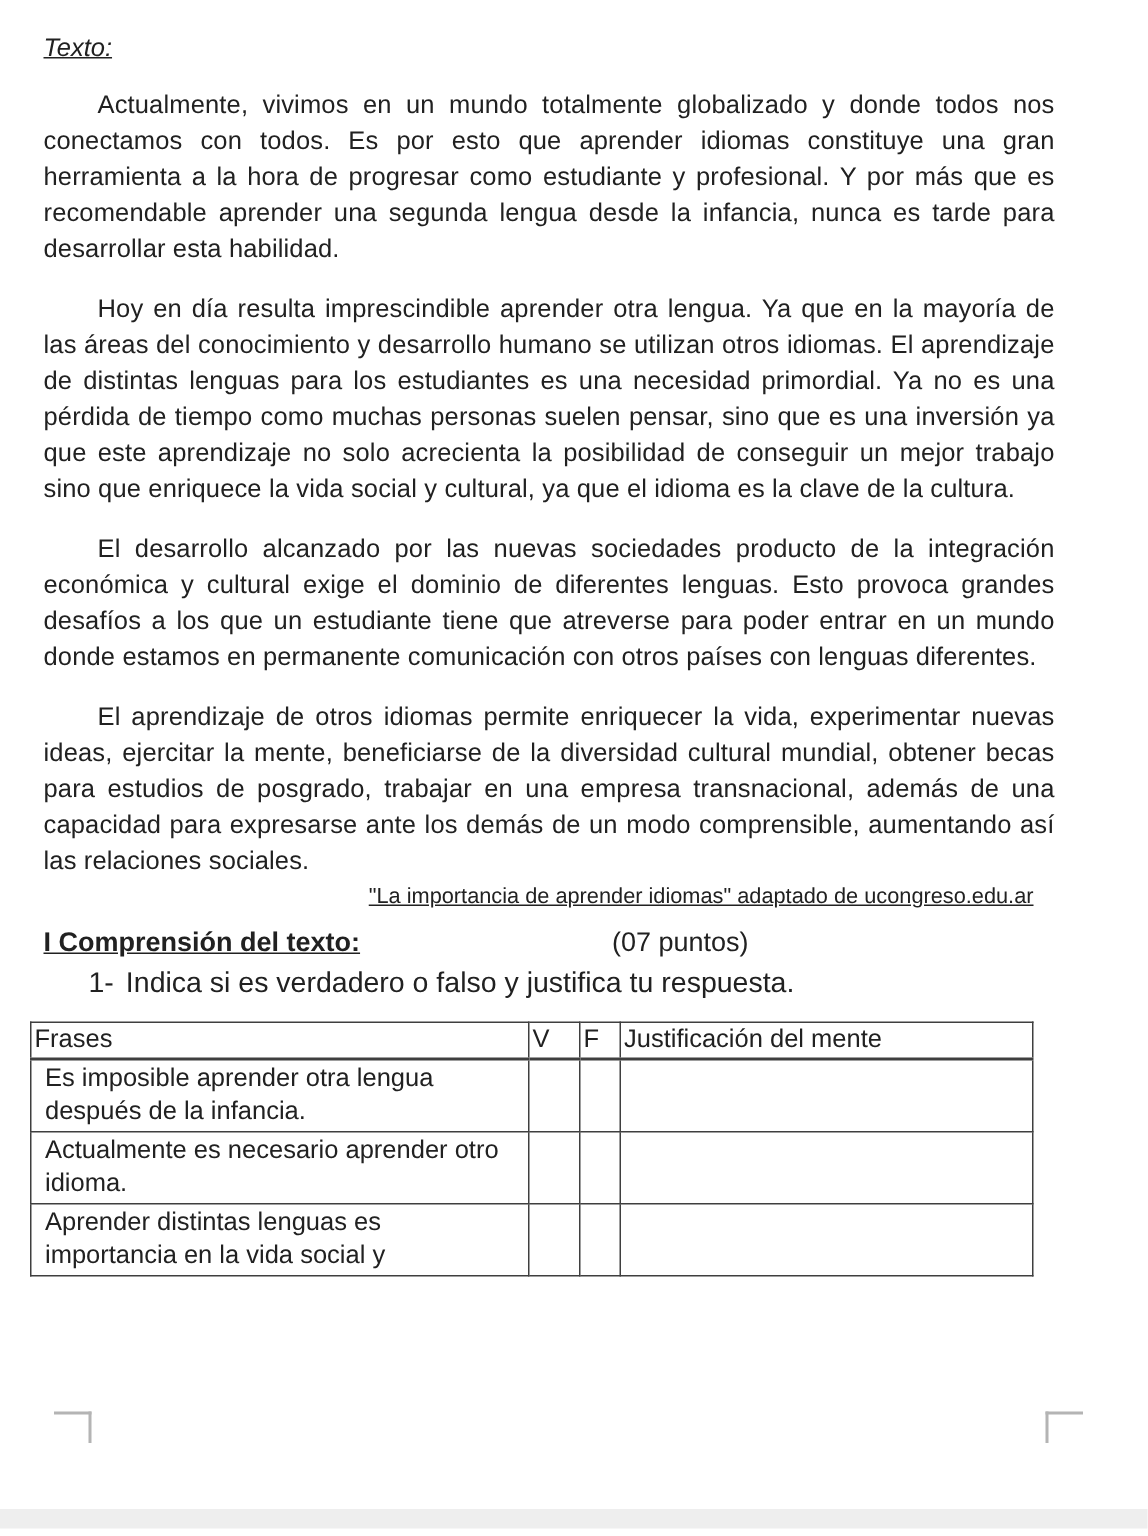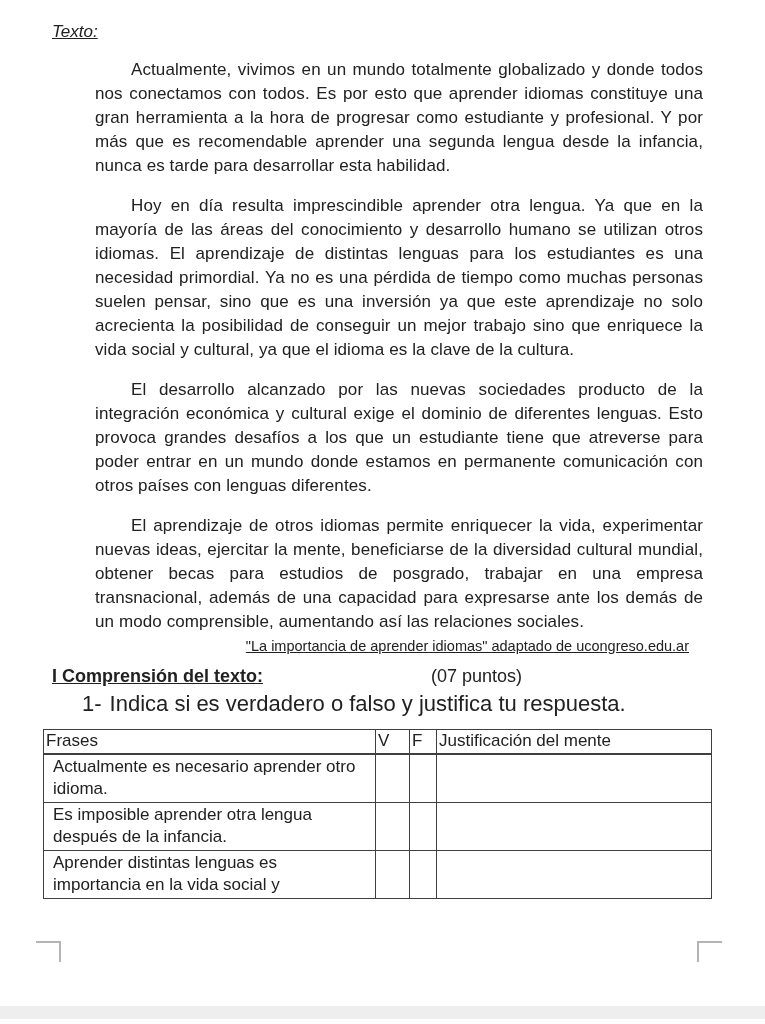--- a/index.html
+++ b/index.html
@@ -8,38 +8,37 @@
     position: relative;
     background: #ffffff;
     color: #212121;
     font-family: "Liberation Sans", "DejaVu Sans", sans-serif;
     overflow: hidden;
   }
   .page {
     position: relative;
     width: 765px;
     height: 1024px;
-    padding: 20px 62px 0 52px;
+    padding: 20px 62px 0 29px;
   }
   .texto-heading {
     font-style: italic;
     text-decoration: underline;
     font-size: 17px;
     line-height: 24px;
     margin-bottom: 14px;
     font-weight: 400;
   }
   .para {
     font-size: 17px;
     line-height: 24px;
     text-align: justify;
     text-indent: 36px;
     margin-bottom: 16px;
     letter-spacing: 0.1px;
-    margin-left: 43px;
   }
   .attribution {
     font-size: 14.5px;
     line-height: 18px;
     text-decoration: underline;
     text-align: right;
     padding-right: 14px;
     margin-top: -13px;
     margin-bottom: 11px;
   }
@@ -55,21 +54,21 @@
   }
   .section-points {
     position: absolute;
     left: 379px;
     top: 0;
     font-weight: 400;
     font-size: 18px;
   }
   .question-line {
     margin-left: 30px;
-    font-size: 22px;
+    font-size: 19px;
     line-height: 24px;
     margin-bottom: 13px;
   }
   .question-number { margin-right: 8px; }
   table.vf-table {
     border-collapse: collapse;
     table-layout: fixed;
     width: 668px;
     margin-left: -9px;
   }
@@ -151,27 +150,27 @@
     <thead>
       <tr>
         <th>Frases</th>
         <th>V</th>
         <th>F</th>
         <th>Justificación del mente</th>
       </tr>
     </thead>
     <tbody>
       <tr>
-        <td>Actualmente es necesario aprender otro idioma.</td>
+        <td>Es imposible aprender otra lengua después de la infancia.</td>
         <td class="center-cell"></td>
         <td class="center-cell"></td>
         <td></td>
       </tr>
       <tr>
-        <td>Es imposible aprender otra lengua después de la infancia.</td>
+        <td>Actualmente es necesario aprender otro idioma.</td>
         <td class="center-cell"></td>
         <td class="center-cell"></td>
         <td></td>
       </tr>
       <tr>
         <td>Aprender distintas lenguas es importancia en la vida social y</td>
         <td class="center-cell"></td>
         <td class="center-cell"></td>
         <td></td>
       </tr>

